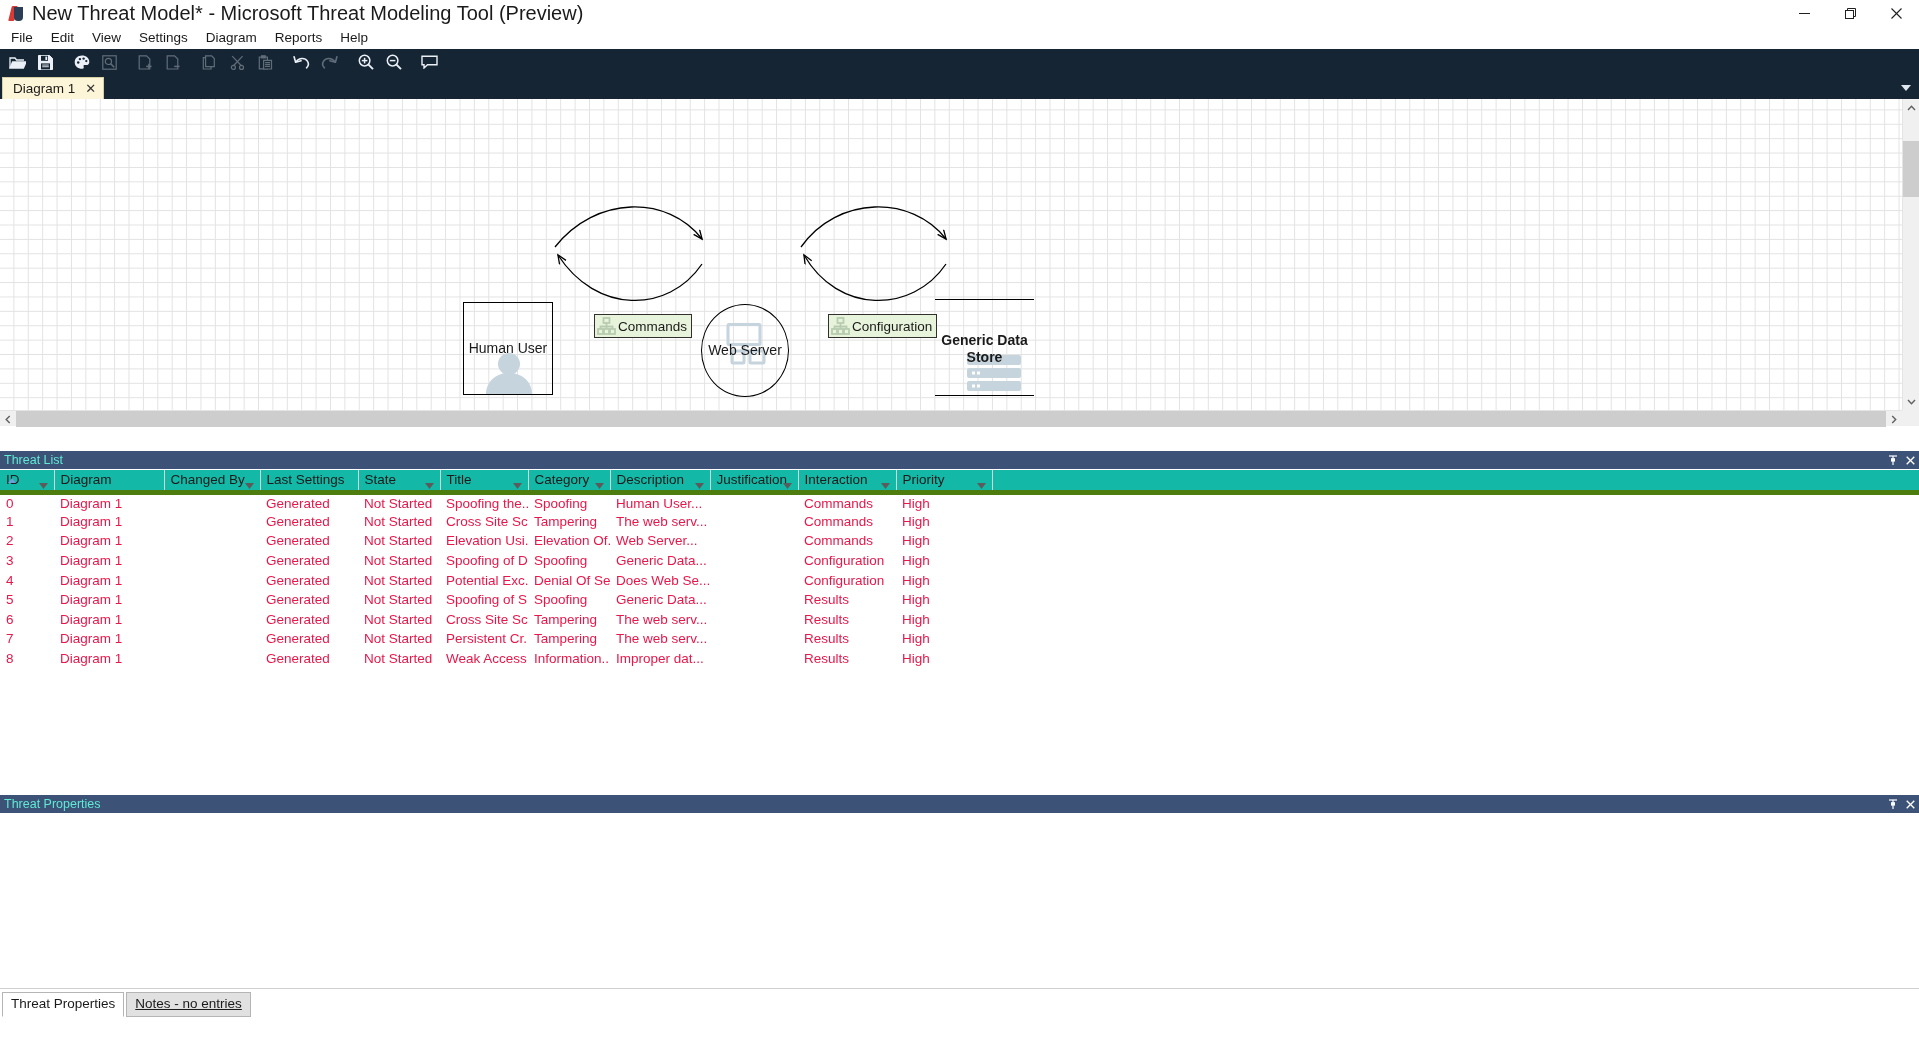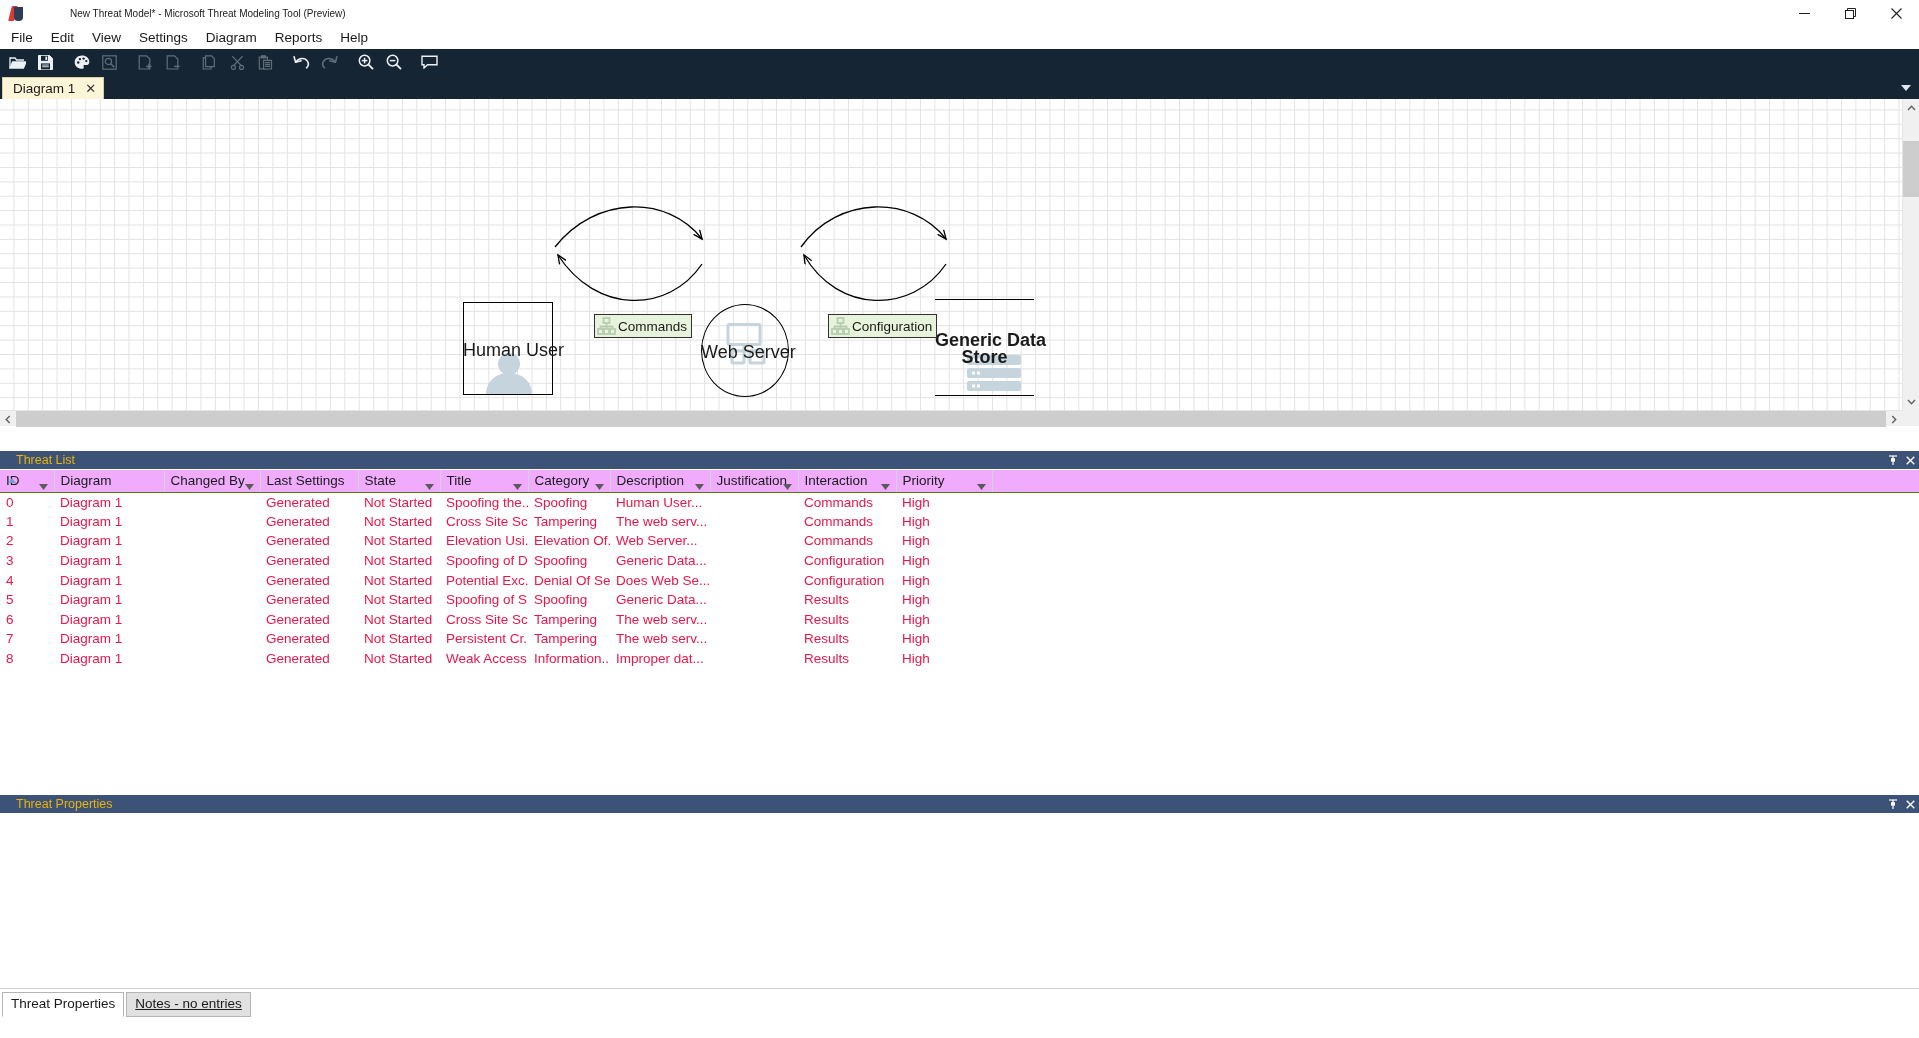--- a/index.html
+++ b/index.html
@@ -20,21 +20,21 @@
   }
   .tb-icon { width: 18px; height: 18px; margin: 0 6px 0 8px; position: relative; flex: none; }
   .tb-icon .shape1 {
     position: absolute; left: 2px; top: 1px; width: 6px; height: 15px;
     background: #d93a35; transform: skewX(-14deg); border-radius: 1px;
   }
   .tb-icon .shape2 {
     position: absolute; left: 6px; top: 2px; width: 9px; height: 14px;
     background: #2c3e55; border-radius: 0 0 4px 4px;
   }
-  .tb-title { font-size: 10px; color: #1a1a1a; white-space: nowrap; margin-left: 38px; }
+  .tb-title { font-size: 20px; color: #1a1a1a; white-space: nowrap; }
   .win-btns { position: absolute; right: 0; top: 0; height: 27px; display: flex; }
   .win-btn {
     width: 46px; height: 27px; display: flex; align-items: center; justify-content: center;
     color: #202020;
   }
   .win-btn svg { display: block; }
 
   
   .menubar {
     position: absolute; top: 27px; left: 0; width: 1919px; height: 22px;
@@ -86,21 +86,21 @@
     position: absolute; inset: 0;
     background-image:
       linear-gradient(to right, #e2e2e2 1px, transparent 1px),
       linear-gradient(to bottom, #e2e2e2 1px, transparent 1px);
     background-size: 14.4px 14.4px;
     background-position: -1px -4px;
   }
   .canvas-inner { position: absolute; inset: 0; }
 
   .node-label {
-    position: absolute; font-size: 18px; color: #1a1a1a; text-align: center;
+    position: absolute; font-size: 14px; color: #1a1a1a; text-align: center;
     white-space: nowrap; pointer-events: none;
   }
 
   .ext-entity {
     position: absolute; background: transparent; border: 1.6px solid #000;
   }
   .process-ellipse {
     position: absolute; border: 1.6px solid #000; border-radius: 50%;
     background: transparent;
   }
@@ -145,39 +145,39 @@
   .hscroll .sb-thumb {
     position: absolute; top: 0; left: 16px; right: 16px; height: 16px; background: #cdcdcd;
   }
   .corner-box {
     position: absolute; right: 0; top: 410px; width: 17px; height: 16px; background: #f0f0f0;
   }
 
   
   .panel-header {
     position: absolute; left: 0; width: 1919px; height: 18px;
-    background: #3d5277; color: #eab308;
+    background: #3d5277; color: #5eead4;
     display: flex; align-items: center;
-    font-size: 12.5px; padding-left: 16px;
+    font-size: 12.5px; padding-left: 4px;
   }
   .panel-header .ph-tools {
     position: absolute; right: 4px; top: 0; height: 18px;
     display: flex; align-items: center; gap: 8px;
   }
   .ph-btn { color: #ffffff; display: flex; align-items: center; justify-content: center; }
 
   
   .threatlist {
     position: absolute; left: 0; top: 470px; width: 1919px; height: 312px;
     background: #ffffff; overflow: hidden;
   }
   table.tl { border-collapse: collapse; width: 1919px; table-layout: fixed; }
   table.tl thead th {
-    height: 22px; background: #f0abfc;
-    border-right: 1px solid #d4d4d4; border-bottom: 1px solid #4d7c0f;
+    height: 22px; background: #14b8a6;
+    border-right: 1px solid #d4d4d4; border-bottom: 5px solid #4d7c0f;
     font-weight: normal; font-size: 13.5px; color: #1a1a1a;
     text-align: left; padding: 0 0 0 6px; position: relative;
     vertical-align: middle; white-space: nowrap;
   }
   table.tl thead th .flt {
     position: absolute; right: 6px; top: 50%; transform: translateY(-50%);
     width: 9px; height: 6px;
   }
   table.tl thead th .sortmark {
     position: absolute; left: 8px; top: 1px; width: 8px; height: 5px;

